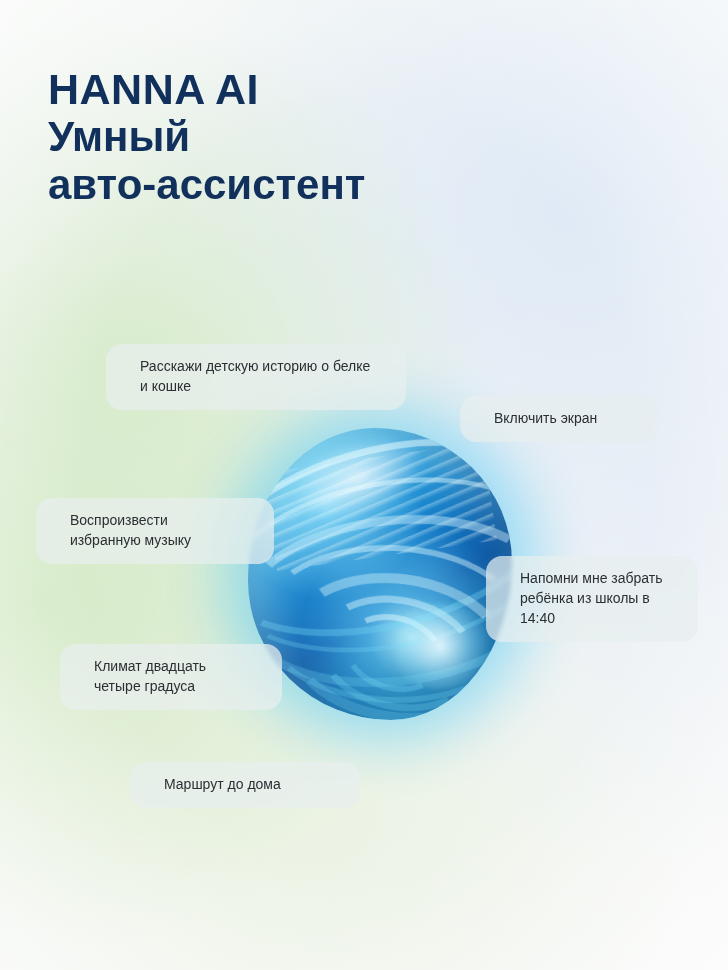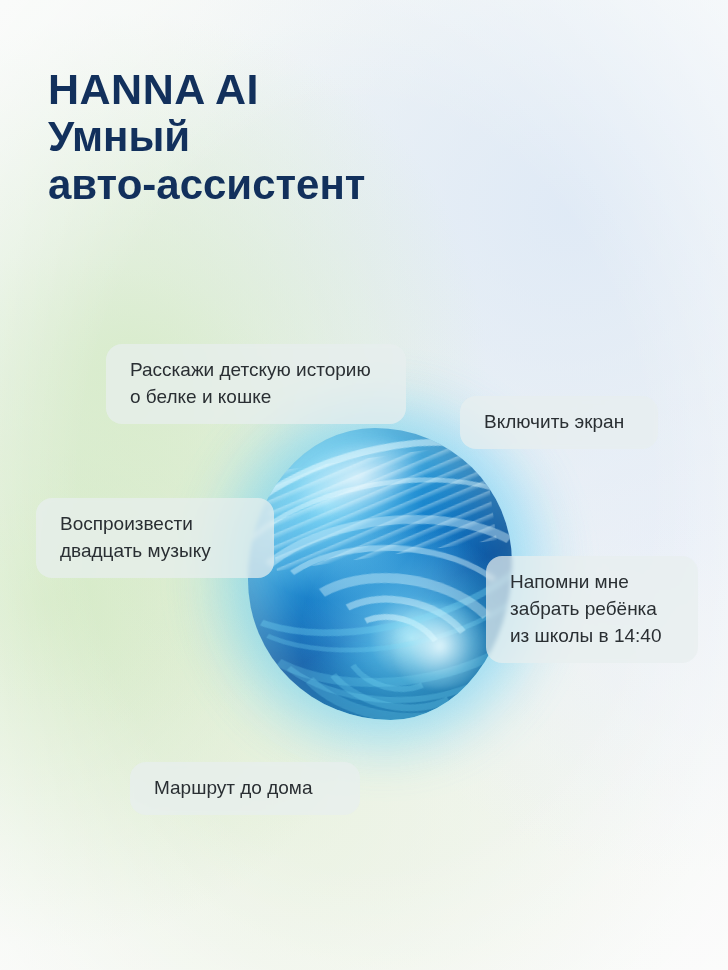--- a/index.html
+++ b/index.html
@@ -149,23 +149,23 @@
     filter: blur(3px);
   }
 
   
   .bubble {
     position: absolute;
     z-index: 5;
     border-radius: 16px;
     background: rgba(232,238,238,0.72);
     color: #2a2f33;
-    font-size: 19px;
+    font-size: 14px;
     line-height: 1.42;
-    padding: 13px 24px;
+    padding: 13px 34px;
     box-sizing: border-box;
     backdrop-filter: blur(2px);
   }
 
   #b-story   { left: 106px; top: 344px; width: 300px; }
   #b-screen  { left: 460px; top: 396px; width: 198px; }
   #b-music   { left: 36px;  top: 498px; width: 238px; }
   #b-remind  { left: 486px; top: 556px; width: 212px; }
   #b-climate { left: 60px;  top: 644px; width: 222px; }
   #b-route   { left: 130px; top: 762px; width: 230px; }
@@ -193,17 +193,18 @@
       <div class="swirl s5"></div>
       <div class="swirl s6"></div>
       <div class="swirl s7"></div>
       <div class="hotspot"></div>
       <div class="toplight"></div>
     </div>
   </div>
 
   <div class="bubble" id="b-story">Расскажи детскую историю о белке и кошке</div>
   <div class="bubble" id="b-screen">Включить экран</div>
-  <div class="bubble" id="b-music">Воспроизвести двадцать музыку</div>
+  <div class="bubble" id="b-music">Воспроизвести избранную музыку</div>
   <div class="bubble" id="b-remind">Напомни мне забрать ребёнка из школы в 14:40</div>
+  <div class="bubble" id="b-climate">Климат двадцать четыре градуса</div>
   <div class="bubble" id="b-route">Маршрут до дома</div>
 
 </div>
 
 </body></html>

